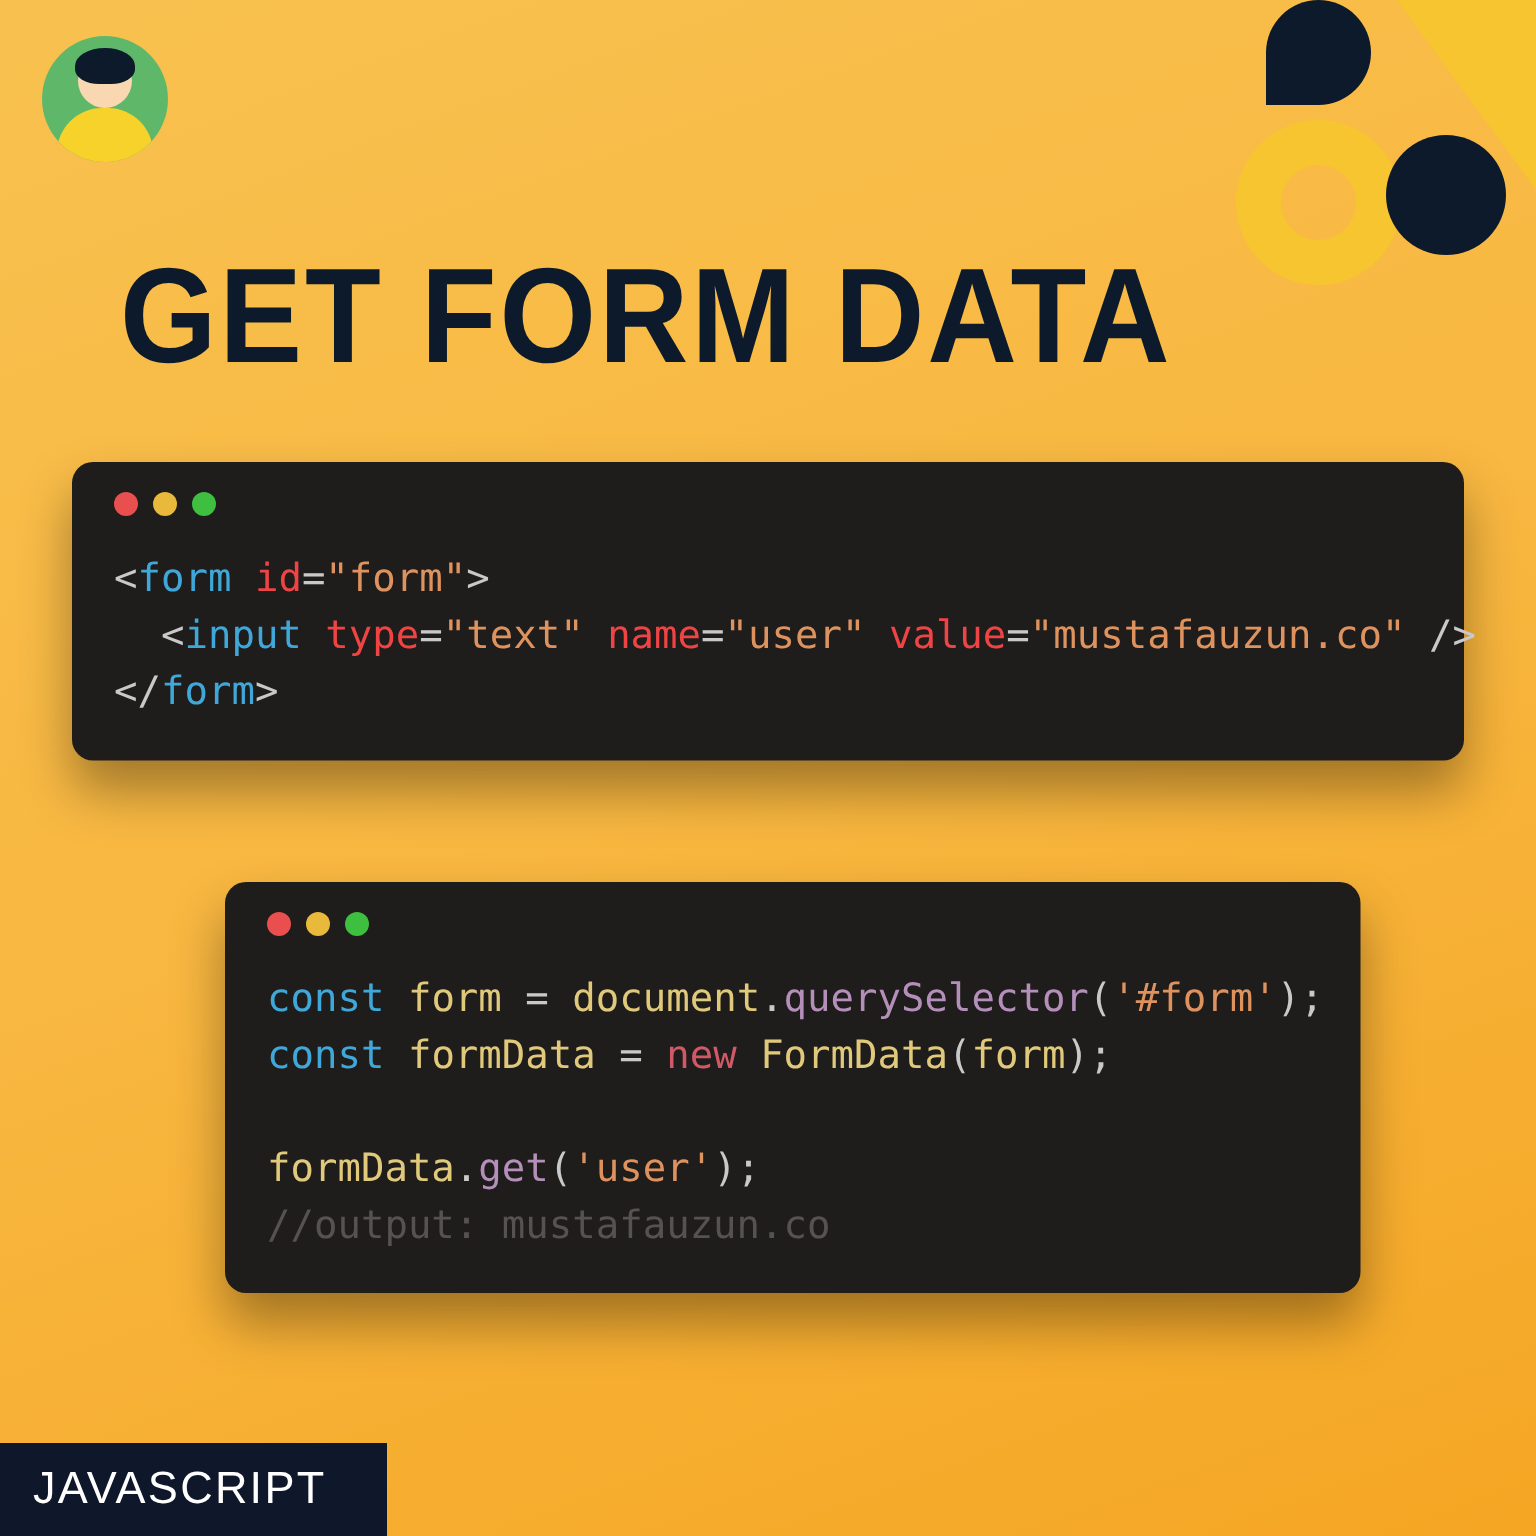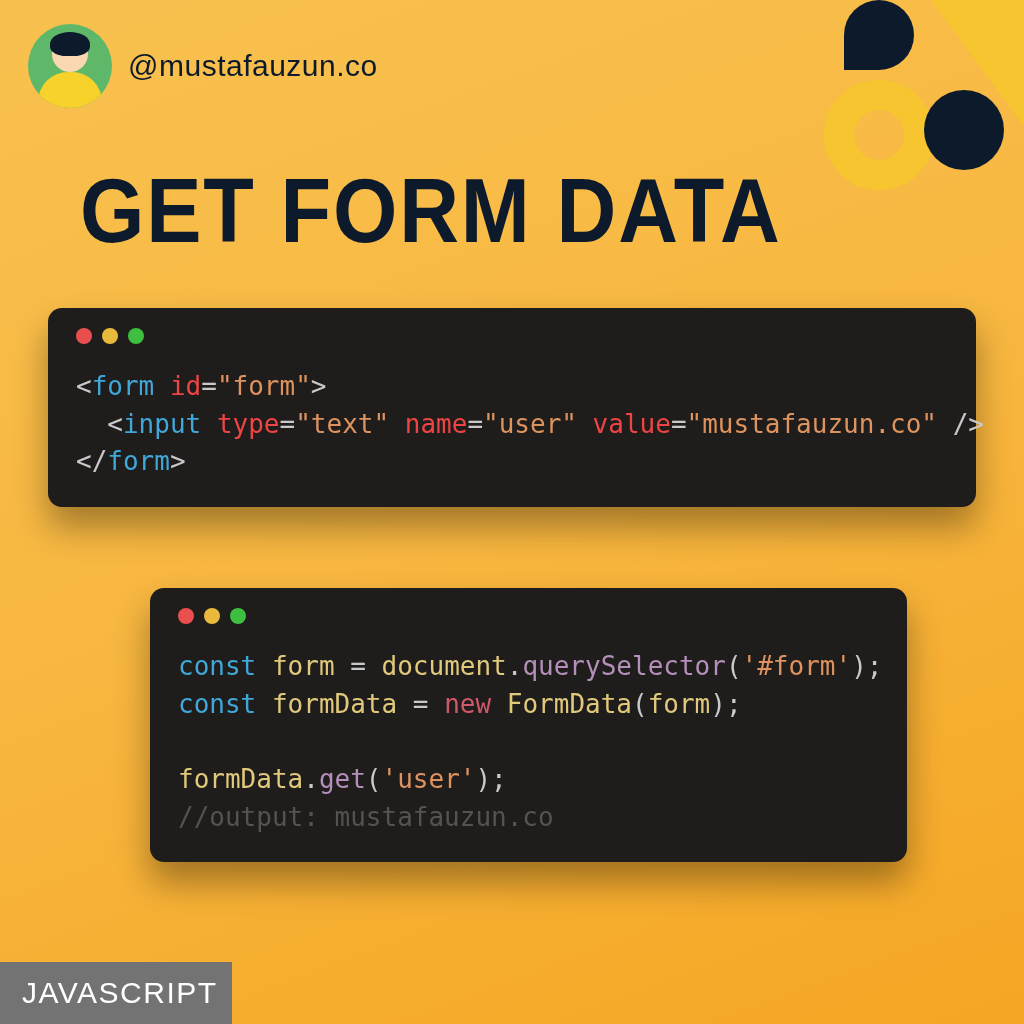--- a/index.html
+++ b/index.html
@@ -156,38 +156,37 @@
   .c-mauve { color: #b48fb9; }      
   .c-red { color: #d05968; }        
   .c-plain { color: #c9c9c9; }      
   .c-dim { color: #575252; }        
 
   
   .badge {
     position: absolute;
     left: 0;
     bottom: 0;
-    background: #737373;
+    background: #0f172a;
     color: #ffffff;
     font-family: Impact, 'Arial Black', sans-serif;
     font-size: 30px;
     letter-spacing: 1.5px;
-    padding: 14px 14px 14px 22px;
+    padding: 14px 40px 14px 22px;
   }
 </style>
 </head>
 <body>
 
 <div class="header">
   <div class="avatar">
     <div class="body"></div>
     <div class="head"></div>
     <div class="hair"></div>
   </div>
-  <div class="handle">@mustafauzun.co</div>
 </div>
 
 <div class="shapes">
   <div class="triangle"></div>
   <div class="petal"></div>
   <div class="ring"></div>
   <div class="dark-circle"></div>
 </div>
 
 <div class="title">GET FORM DATA</div>

